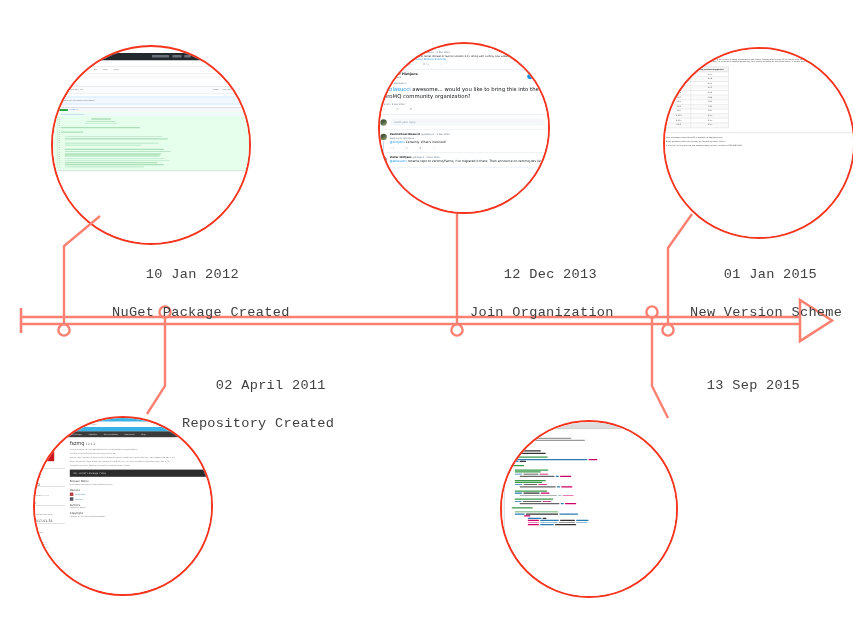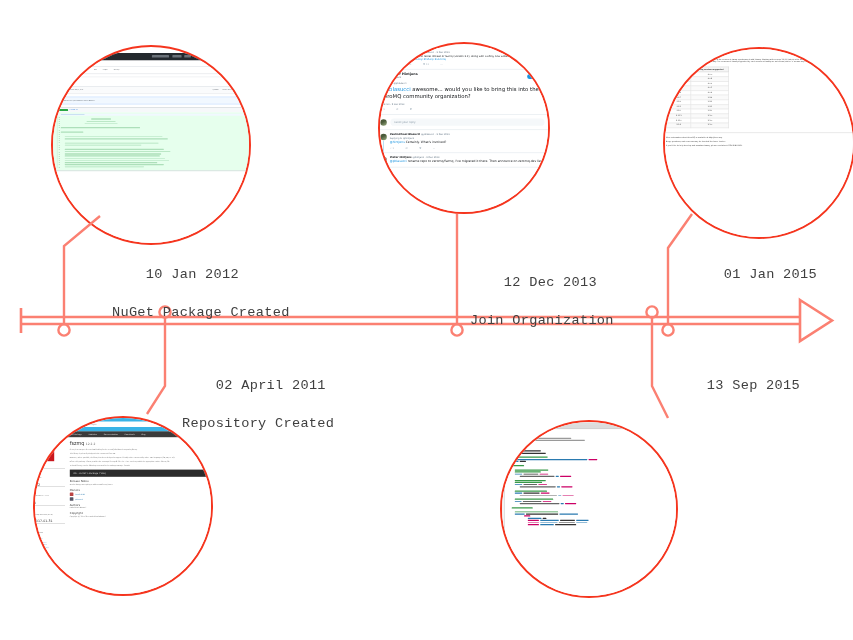--- a/index.html
+++ b/index.html
@@ -826,26 +826,27 @@
   <div class="ev-label" style="left:112px;top:246px;">
     <span>10 Jan 2012</span>
     <span class="d2">NuGet Package Created</span>
   </div>
 
   <div class="ev-label" style="left:182px;top:357px;">
     <span>02 April 2011</span>
     <span class="d2">Repository Created</span>
   </div>
 
-  <div class="ev-label" style="left:470px;top:254px;">
+  <div class="ev-label" style="left:470px;top:246px;">
     <span>12 Dec 2013</span>
     <span class="d2">Join Organization</span>
   </div>
 
   <div class="ev-label" style="left:673px;top:357px;">
     <span>13 Sep 2015</span>
   </div>
 
   <div class="ev-label" style="left:690px;top:246px;">
     <span>01 Jan 2015</span>
+    <span class="d2">New Version Scheme</span>
   </div>
 
 </div>
 
 </body></html>

